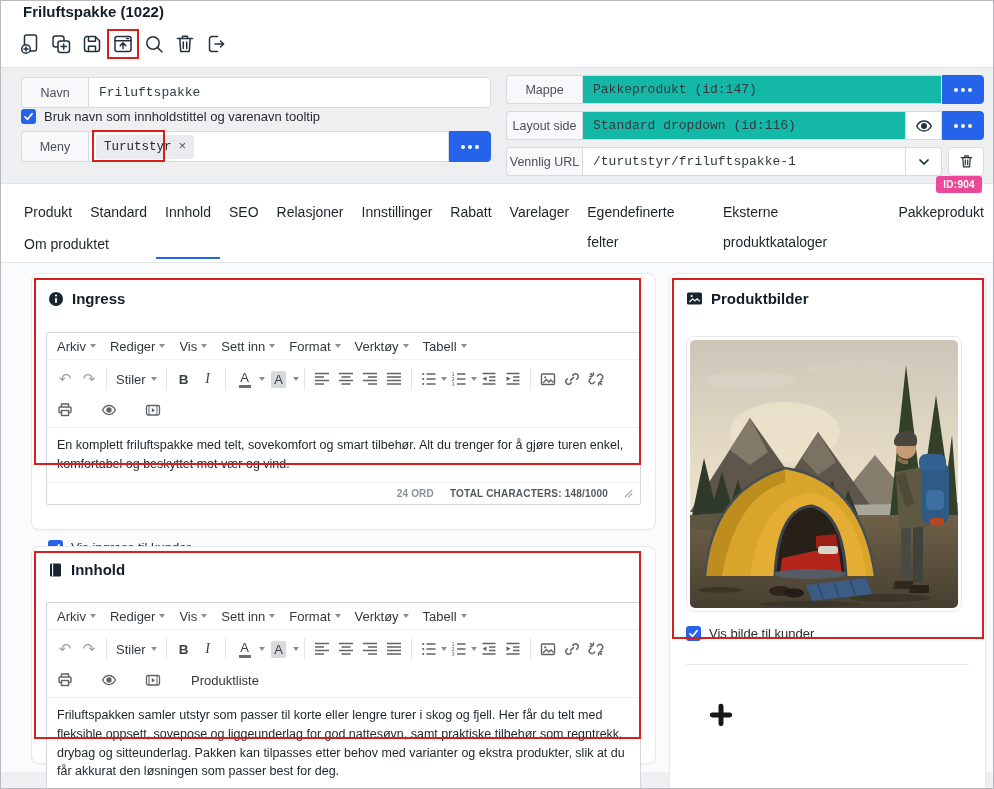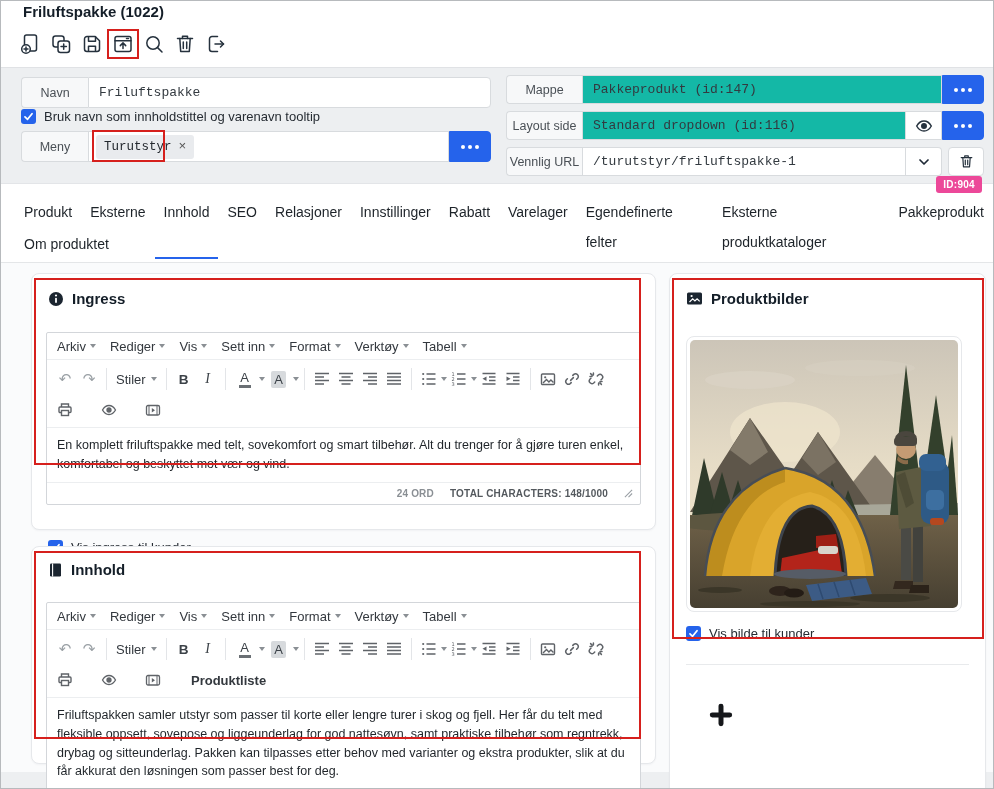--- a/index.html
+++ b/index.html
@@ -49,21 +49,21 @@
         box-shadow:0 1px 2px rgba(20,30,40,.04);z-index:2;box-sizing:border-box;}
   .card-h{display:flex;align-items:center;gap:8px;font-size:15px;font-weight:700;color:#141e28;
           padding:16px 16px 0 16px;}
   
   .editor{position:absolute;left:14px;right:14px;border:1px solid #d3d6da;border-radius:2px;background:#fff;}
   .menubar{display:flex;align-items:center;gap:14px;height:26px;padding:0 10px;border-bottom:1px solid #eceef0;}
   .mi{display:flex;align-items:center;gap:4px;font-size:13px;color:#33383e;cursor:pointer;}
   .caret{width:0;height:0;border-left:3.5px solid transparent;border-right:3.5px solid transparent;
          border-top:4px solid #8a8f94;}
   .tbar{display:flex;align-items:center;padding:4px 6px;min-height:30px;flex-wrap:nowrap;}
-  .tbar2{display:flex;align-items:center;padding:0 6px 5px 6px;min-height:24px;gap:20px;font-weight:bold;}
+  .tbar2{display:flex;align-items:center;padding:0 6px 5px 6px;min-height:24px;gap:20px;}
   .tb{min-width:24px;height:24px;display:flex;align-items:center;justify-content:center;color:#3c4248;
       font-size:13px;cursor:pointer;border:0;background:transparent;padding:0 2px;}
   .sep{width:1px;height:22px;background:#e3e5e8;margin:0 5px;flex:none;}
   .u-ico{font-family:"DejaVu Sans",sans-serif;font-size:15px;color:#9aa0a5;}
   .bold-b{font-weight:800;font-size:13.5px;}
   .ital-i{font-style:italic;font-family:"Liberation Serif",serif;font-size:14px;}
   .color-a{display:flex;flex-direction:column;align-items:center;line-height:1;}
   .color-a .bar{width:12px;height:3px;background:#6a6f74;margin-top:1px;}
   .chip{background:#d7dadd;border-radius:2px;padding:1px 3px;}
   .styles-btn{display:flex;align-items:center;gap:5px;font-size:13px;color:#33383e;padding:0 4px;cursor:pointer;}
@@ -215,21 +215,21 @@
           <path d="M9.5 6.5V4.2h5v2.3"></path>
           <path d="M6.8 6.5l.9 13h8.6l.9-13"></path>
           <path d="M10.3 10v6.5M13.7 10v6.5"></path>
         </svg>
     </div>
   </div>
   <div class="id-badge">ID:904</div>
 
   <div class="tabs-row" style="top:196px;">
     <div class="tab">Produkt</div>
-    <div class="tab">Eksterne</div>
+    <div class="tab">Standard</div>
     <div class="tab active">Innhold</div>
     <div class="tab">SEO</div>
     <div class="tab">Relasjoner</div>
     <div class="tab">Innstillinger</div>
     <div class="tab">Rabatt</div>
     <div class="tab">Varelager</div>
     <div class="tab">Egendefinerte felter</div>
     <div class="tab">Eksterne produktkataloger</div>
     <div class="tab">Pakkeprodukt</div>
   </div>

